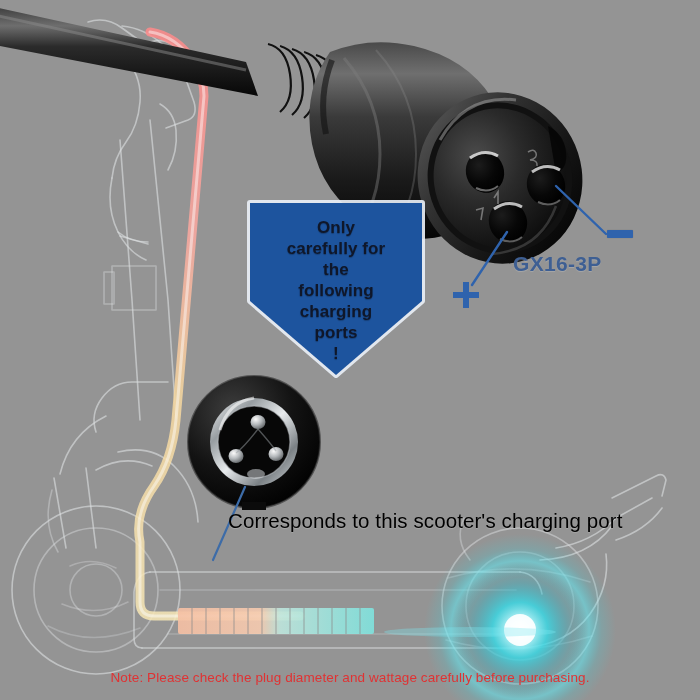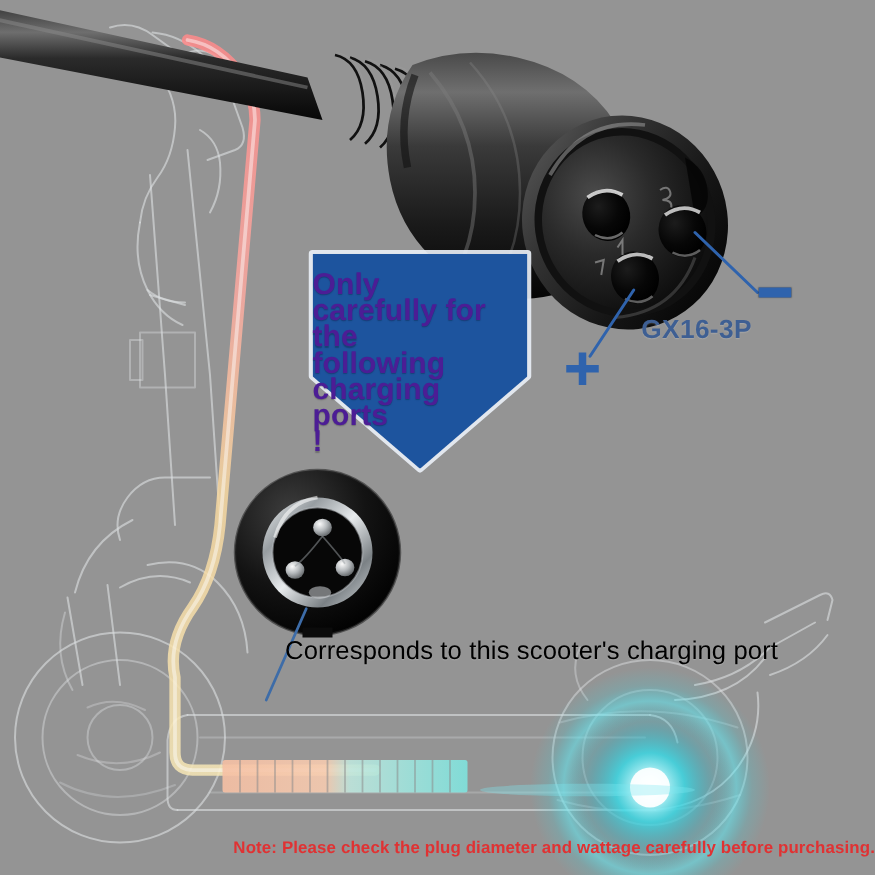--- a/index.html
+++ b/index.html
@@ -26,23 +26,23 @@
     background:#1d549e;
     -webkit-clip-path:polygon(0% 0%,100% 0%,100% 57%,100% 57%,50% 100%,0% 57%);
     clip-path:polygon(0% 0%,100% 0%,100% 57%,50% 100%,0% 57%);
     filter:drop-shadow(0 0 0 rgba(0,0,0,0));
   }
   .arrow-outline{
     position:absolute;left:-4px;top:-4px;width:180px;height:180px;
   }
   .arrow-text{
     position:absolute;left:0;top:14px;width:172px;
-    color:#4c1d95;
-    font-family:"Liberation Sans", sans-serif;
-    font-size:24px;line-height:21px;font-weight:600;
+    text-align:center;color:#0f172a;
+    font-family:"Liberation Sans", sans-serif;
+    font-size:17px;line-height:21px;font-weight:600;
     letter-spacing:.1px;
     text-shadow:0 1px 1px rgba(0,0,0,.25);
   }
 
   
   .gx-label{
     position:absolute;left:513px;top:252px;
     color:#3e5f93;font-size:21px;font-weight:600;
     font-family:"Liberation Sans", sans-serif;
     letter-spacing:.3px;
@@ -50,22 +50,22 @@
     text-align:right;
   }
   .corresponds-label{
     position:absolute;left:228px;top:509px;
     color:#000000;font-size:20.5px;
     font-family:"Liberation Sans", sans-serif;
     letter-spacing:.1px;
     text-shadow:0 1px 1px rgba(255,255,255,.18);
   }
   .note-label{
-    position:absolute;left:0;top:670px;width:700px;text-align:right;
-    color:#e03233;font-size:13.5px;font-weight:700;
+    position:absolute;left:0;top:670px;width:700px;text-align:center;
+    color:#e03233;font-size:13.5px;font-weight:400;
     font-family:"Liberation Sans", sans-serif;
     letter-spacing:.1px;
   }
   .plus-sym{
     position:absolute;left:452px;top:281px;width:28px;height:28px;
   }
   .minus-sym{
     position:absolute;left:607px;top:230px;width:26px;height:8px;
     background:#2f63ad;border-radius:1px;
     box-shadow:0 0 1px rgba(0,0,0,.3);

